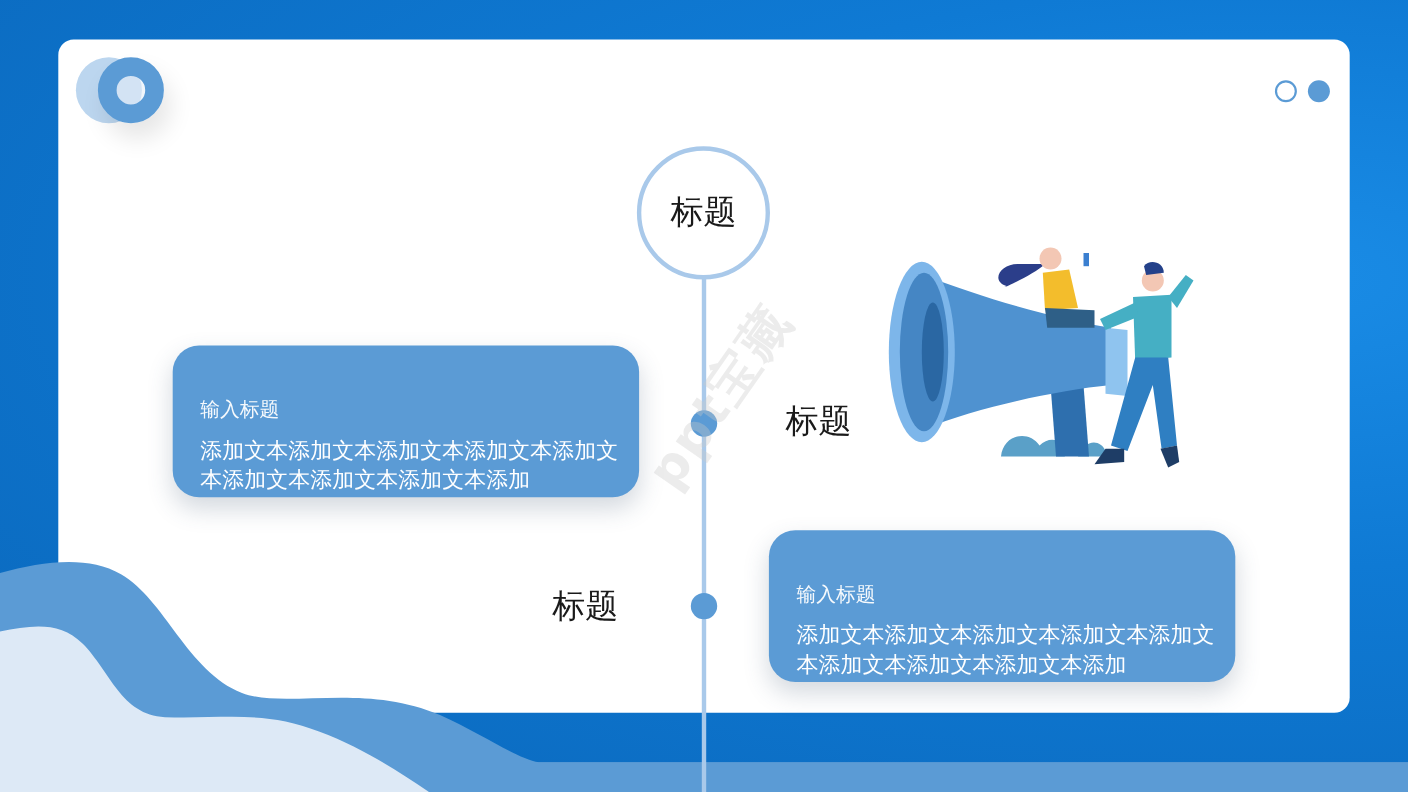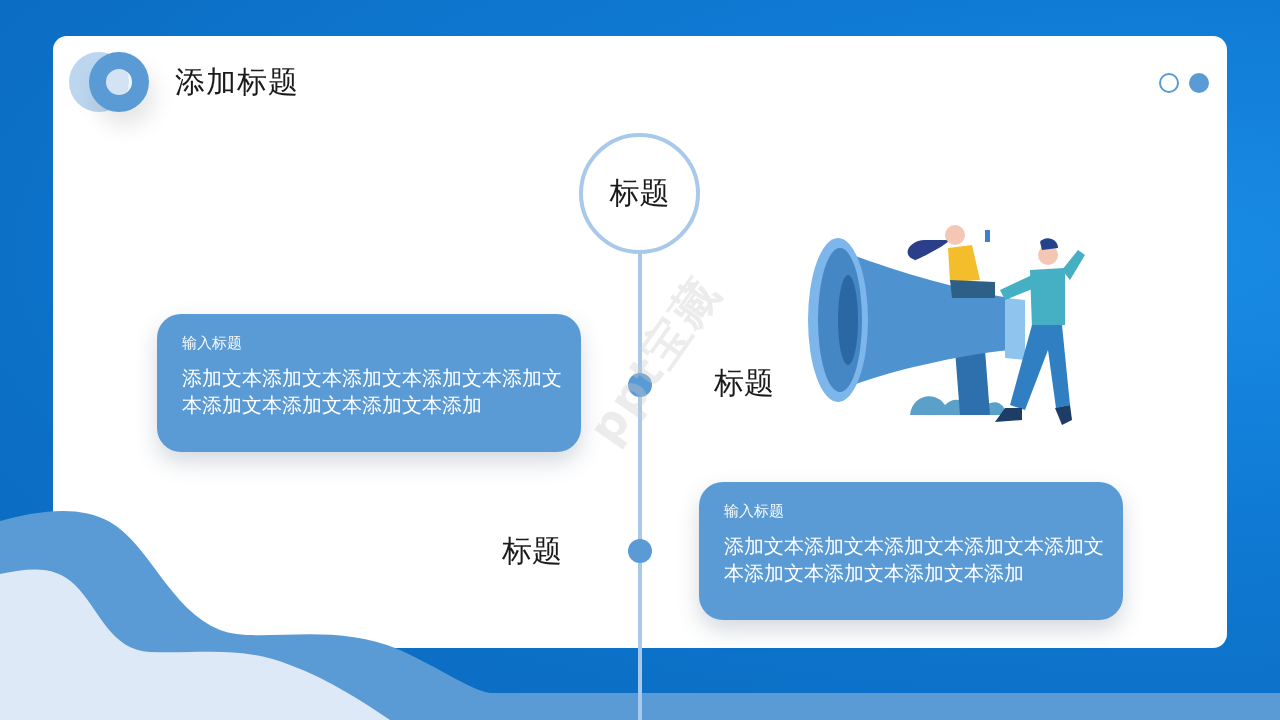--- a/index.html
+++ b/index.html
@@ -51,40 +51,39 @@
   .timeline-top span { font-size:30px; color:#1a1a1a; font-weight:300; }
   .node {
     position:absolute; width:24px; height:24px; border-radius:50%; background:#5b9bd5; z-index:4;
   }
   .node-label { position:absolute; font-size:30px; color:#1a1a1a; font-weight:300; z-index:4; }
   .info-card {
     position:absolute; width:424px; height:138px; border-radius:24px; background:#5b9bd5;
     box-shadow: 0 10px 22px rgba(60,80,110,0.22); color:#fff; z-index:4;
     padding:20px 18px 0 25px;
   }
-  .info-card .t { font-size:15px; font-weight:300; margin-bottom:12px; opacity:0.95; }
+  .info-card .t { font-size:18px; font-weight:300; margin-bottom:12px; opacity:0.95;margin-top:26px; }
   .info-card .b { font-size:20px; line-height:27px; font-weight:300; }
   .waves { position:absolute; left:0; top:0; width:1280px; height:720px; z-index:2; pointer-events:none; }
   .illus { position:absolute; left:800px; top:210px; width:300px; height:230px; z-index:4; }
   .watermark {
     position:absolute; left:560px; top:330px; font-size:46px; color:rgba(200,200,200,0.35);
     transform:rotate(-55deg); z-index:5; font-weight:bold; letter-spacing:2px;
   }
 </style>
 </head>
 <body>
 
 <div class="bottom-band"></div>
 
 <div class="card">
   <div class="logo">
     <div class="c1"></div>
     <div class="c2"></div>
   </div>
-  <div class="page-title">添加标题</div>
   <div class="dot-outline"></div>
   <div class="dot-filled"></div>
 </div>
 
 <svg class="waves" viewBox="0 0 1280 720">
   <path d="M0,521 C40,510 80,505 110,522 C150,545 170,610 220,630 C260,645 330,620 400,650 C440,668 470,690 490,693 L1280,693 L1280,720 L0,720 Z" fill="#5b9bd5"></path>
   <path d="M0,574 C30,568 55,565 75,585 C100,610 110,650 150,652 C200,654 240,645 290,665 C330,680 360,700 390,720 L0,720 Z" fill="#dde9f6"></path>
 </svg>
 
 <div class="timeline-line"></div>

